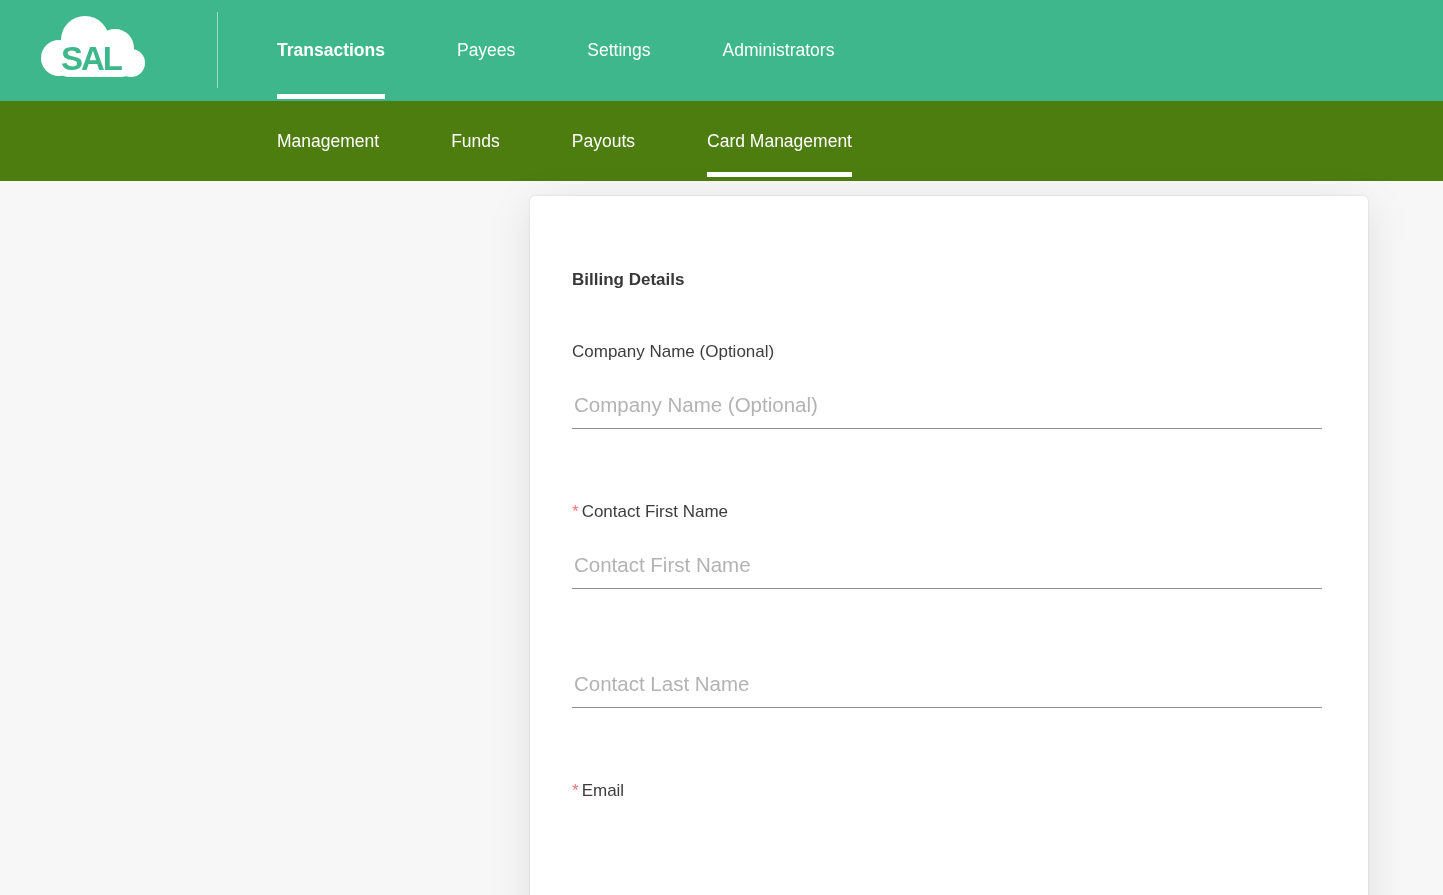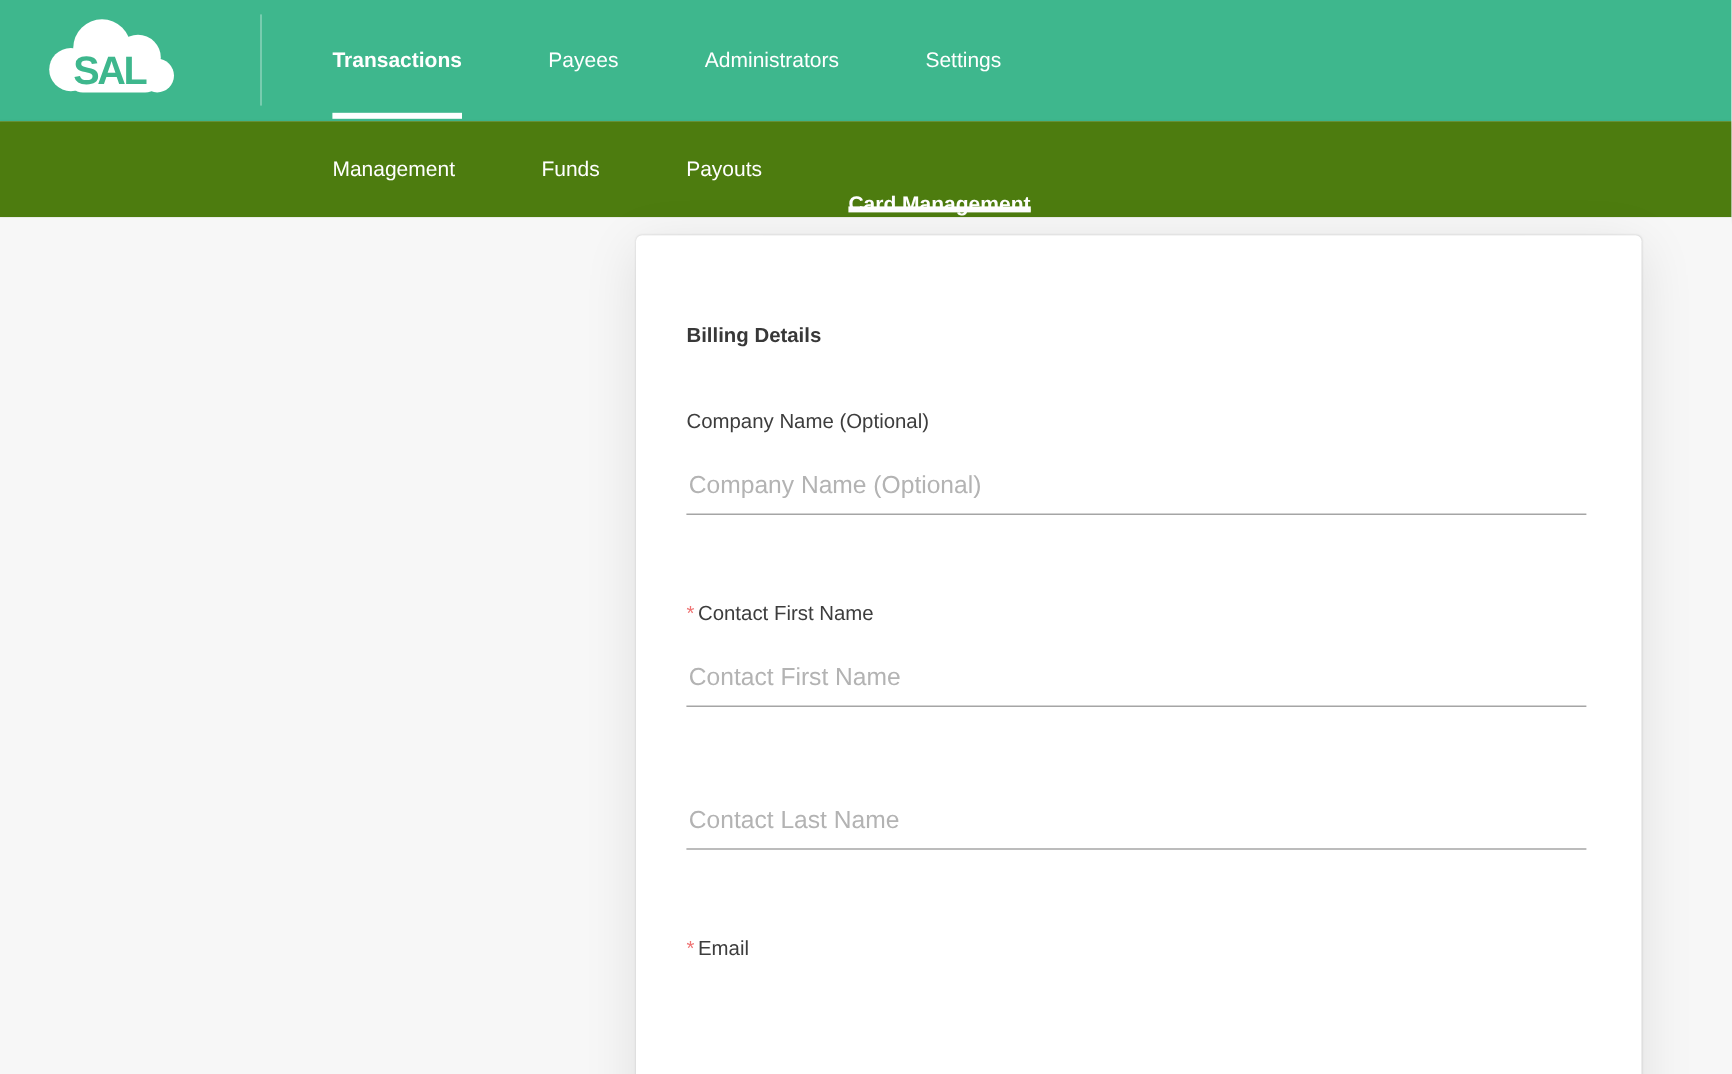--- a/index.html
+++ b/index.html
@@ -81,21 +81,21 @@
   .subnav-item {
     position: relative;
     height: 100%;
     display: flex;
     align-items: center;
     color: #ffffff;
     font-size: 17.5px;
     cursor: pointer;
     white-space: nowrap;
   }
-  .subnav-item.active { font-weight: bold; align-items: flex-end; }
+  .subnav-item.active { font-weight: normal; }
   .subnav-item.active::after {
     content: "";
     position: absolute;
     left: 0; right: 0; bottom: 4px;
     height: 5px;
     background: #ffffff;
   }
 
   
   .main {
@@ -168,24 +168,24 @@
   <div class="topbar-divider"></div>
 
   <nav class="topnav">
     <div class="topnav-item active">
         <span>Transactions</span>
       </div>
     <div class="topnav-item">
         <span>Payees</span>
       </div>
     <div class="topnav-item">
+        <span>Settings</span>
+      </div>
+    <div class="topnav-item">
         <span>Administrators</span>
-      </div>
-    <div class="topnav-item">
-        <span>Settings</span>
       </div>
   </nav>
 </header>
 
 <nav class="subnav">
   <div class="subnav-item">
       <span>Management</span>
     </div>
   <div class="subnav-item">
       <span>Funds</span>

